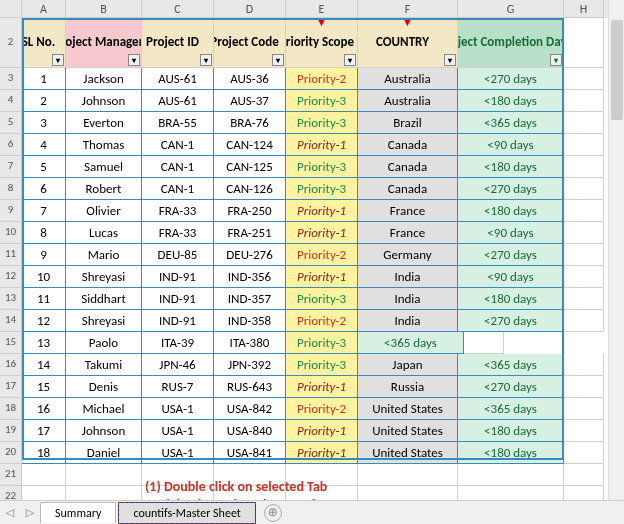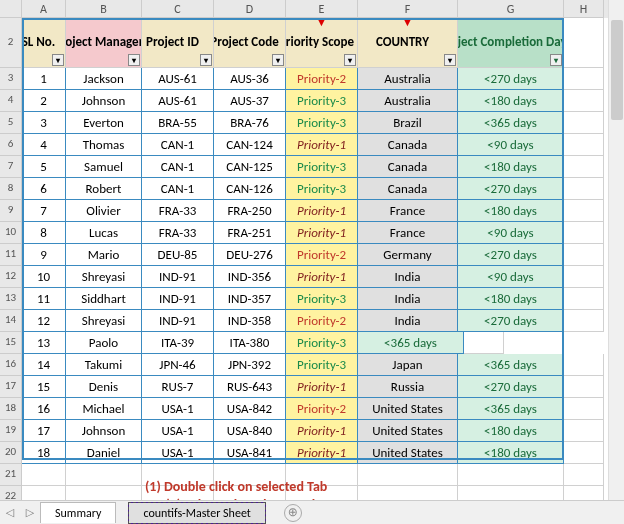--- a/index.html
+++ b/index.html
@@ -41,21 +41,21 @@
 .p1 { color: #7f1d1d; font-style: italic; }
 .p2 { color: #c0392b; }
 .p3 { color: #1a8a4a; }
 
 .emptyrow .cell { background: #fff; }
 
 .note { position: absolute; left: 145px; top: 478px; font-size: 14px; font-weight: bold; color: #c0392b; line-height: 1.3; }
 
 .tabs { position: absolute; bottom: 0; left: 0; right: 0; height: 24px; background: #f0f0f0; border-top: 1px solid #ccc; display: flex; align-items: center; }
 .tabctrl { width: 20px; text-align: center; color: #777; font-size: 11px; }
-.tab { padding: 3px 14px; border: 1px solid #bbb; border-bottom: none; background: #fff; font-size: 12px; margin-right: 12px; }
+.tab { padding: 3px 14px; border: 1px solid #bbb; border-bottom: none; background: #fff; font-size: 12px; margin-right: 2px; }
 .tab.sel { background: #e0e0e0; border: 1px solid #4c1d95; position: relative; }
 .tab.sel::after { content: ''; position: absolute; inset: -1px; border: 1px dashed #555; pointer-events: none; }
 .addtab { width: 18px; height: 18px; border: 1px solid #aaa; border-radius: 50%; text-align: center; line-height: 15px; color: #888; font-size: 12px; margin-left: 6px; }
 
 .outline { position: absolute; left: 22px; top: 18px; width: 542px; height: 442px; border: 2px solid #3a8ac0; pointer-events: none; }
 .scroll { position: absolute; right: 0; top: 0; bottom: 24px; width: 16px; background: #f0f0f0; border-left: 1px solid #ddd; }
 .scroll .thumb { position: absolute; top: 20px; left: 2px; width: 12px; height: 100px; background: #ccc; border-radius: 2px; }
 </style>
 </head>
 <body>

